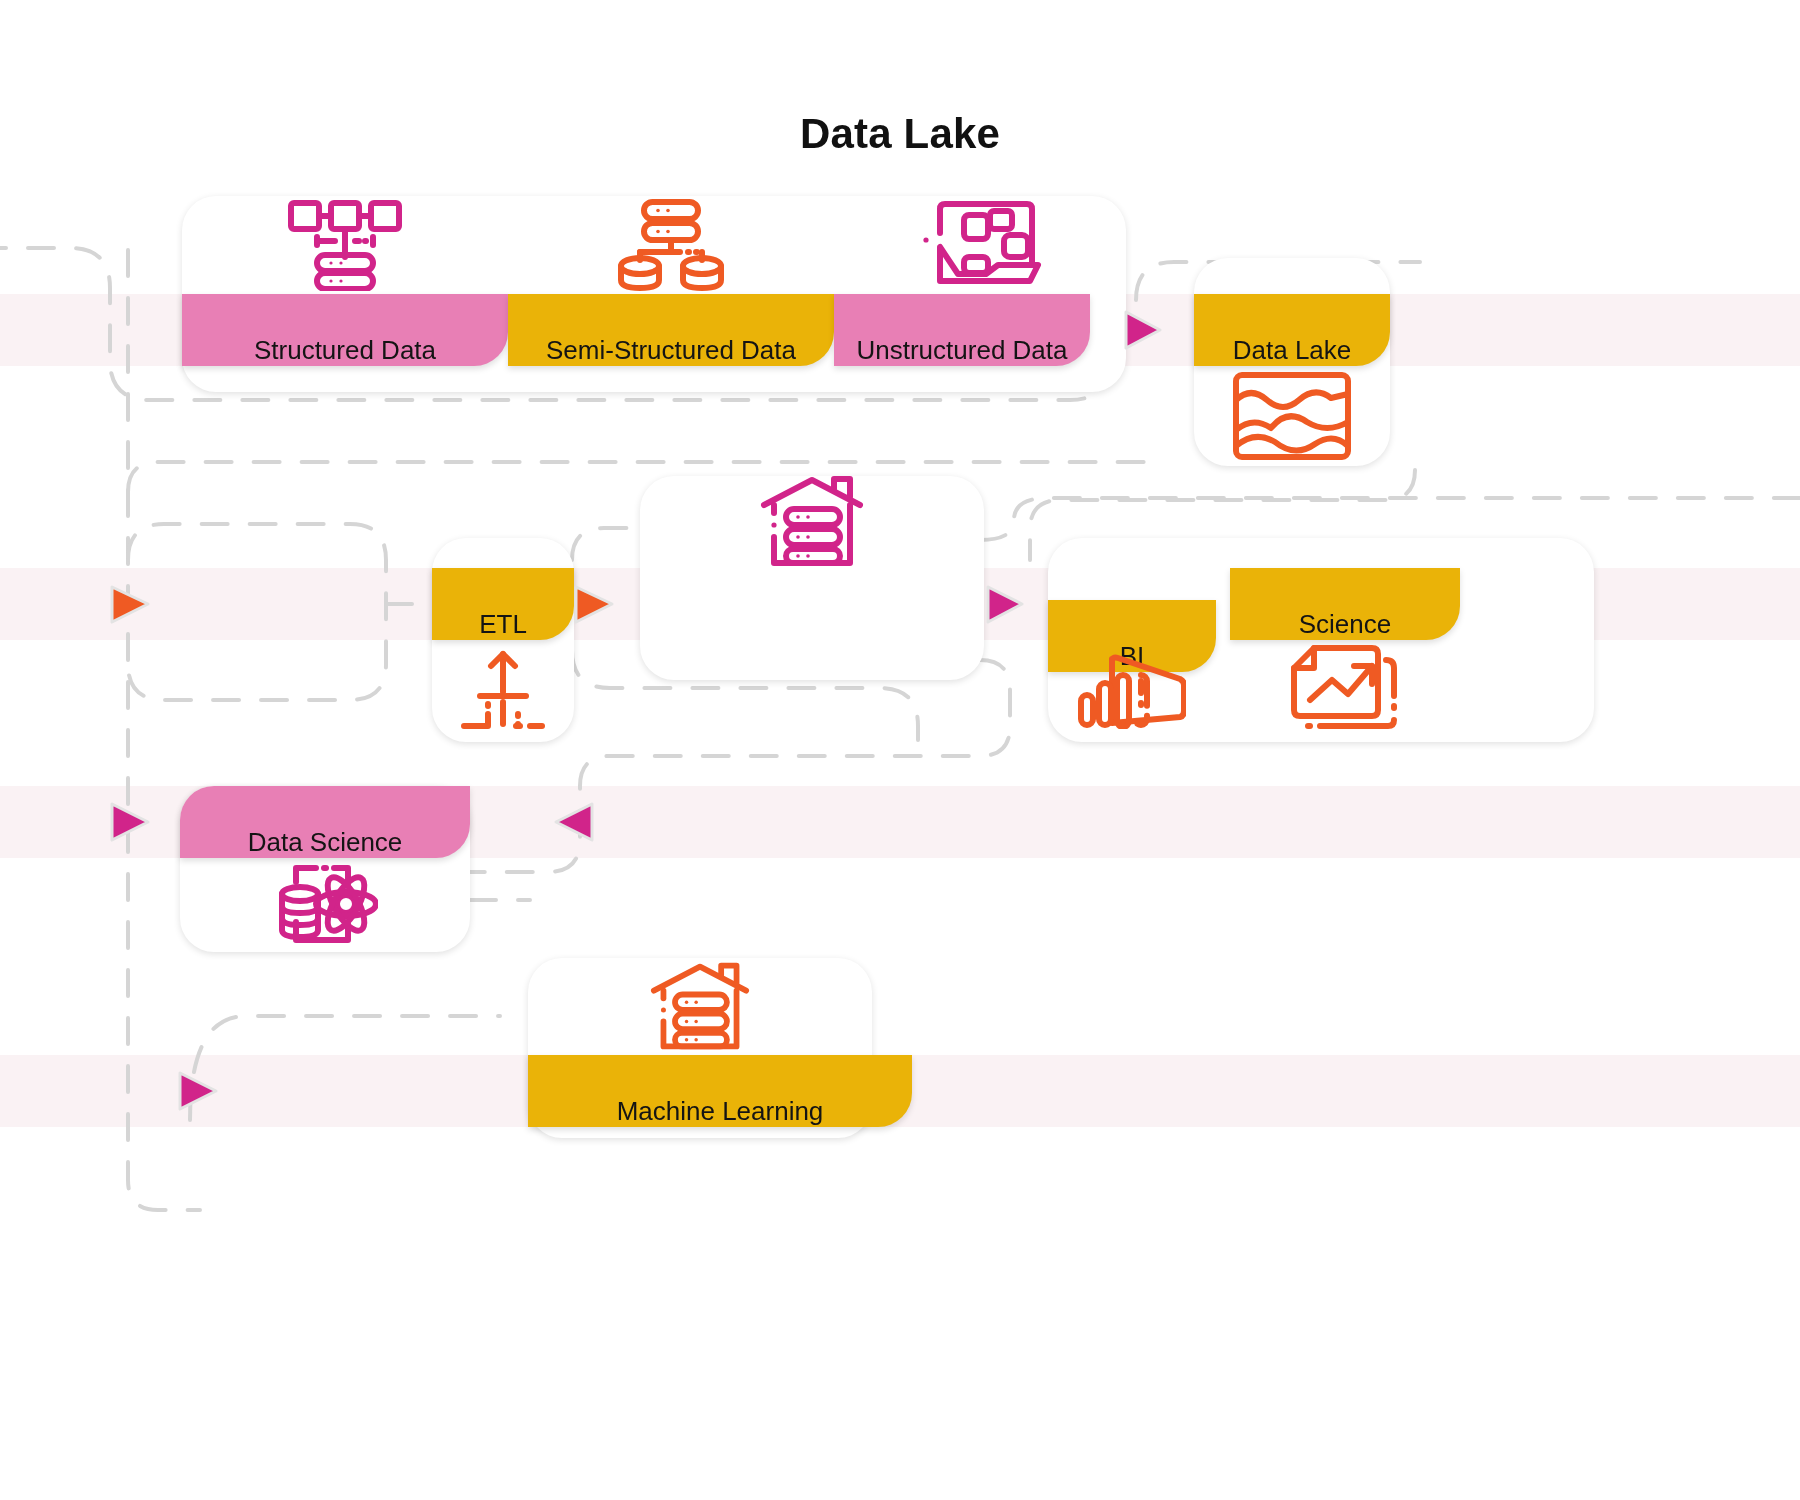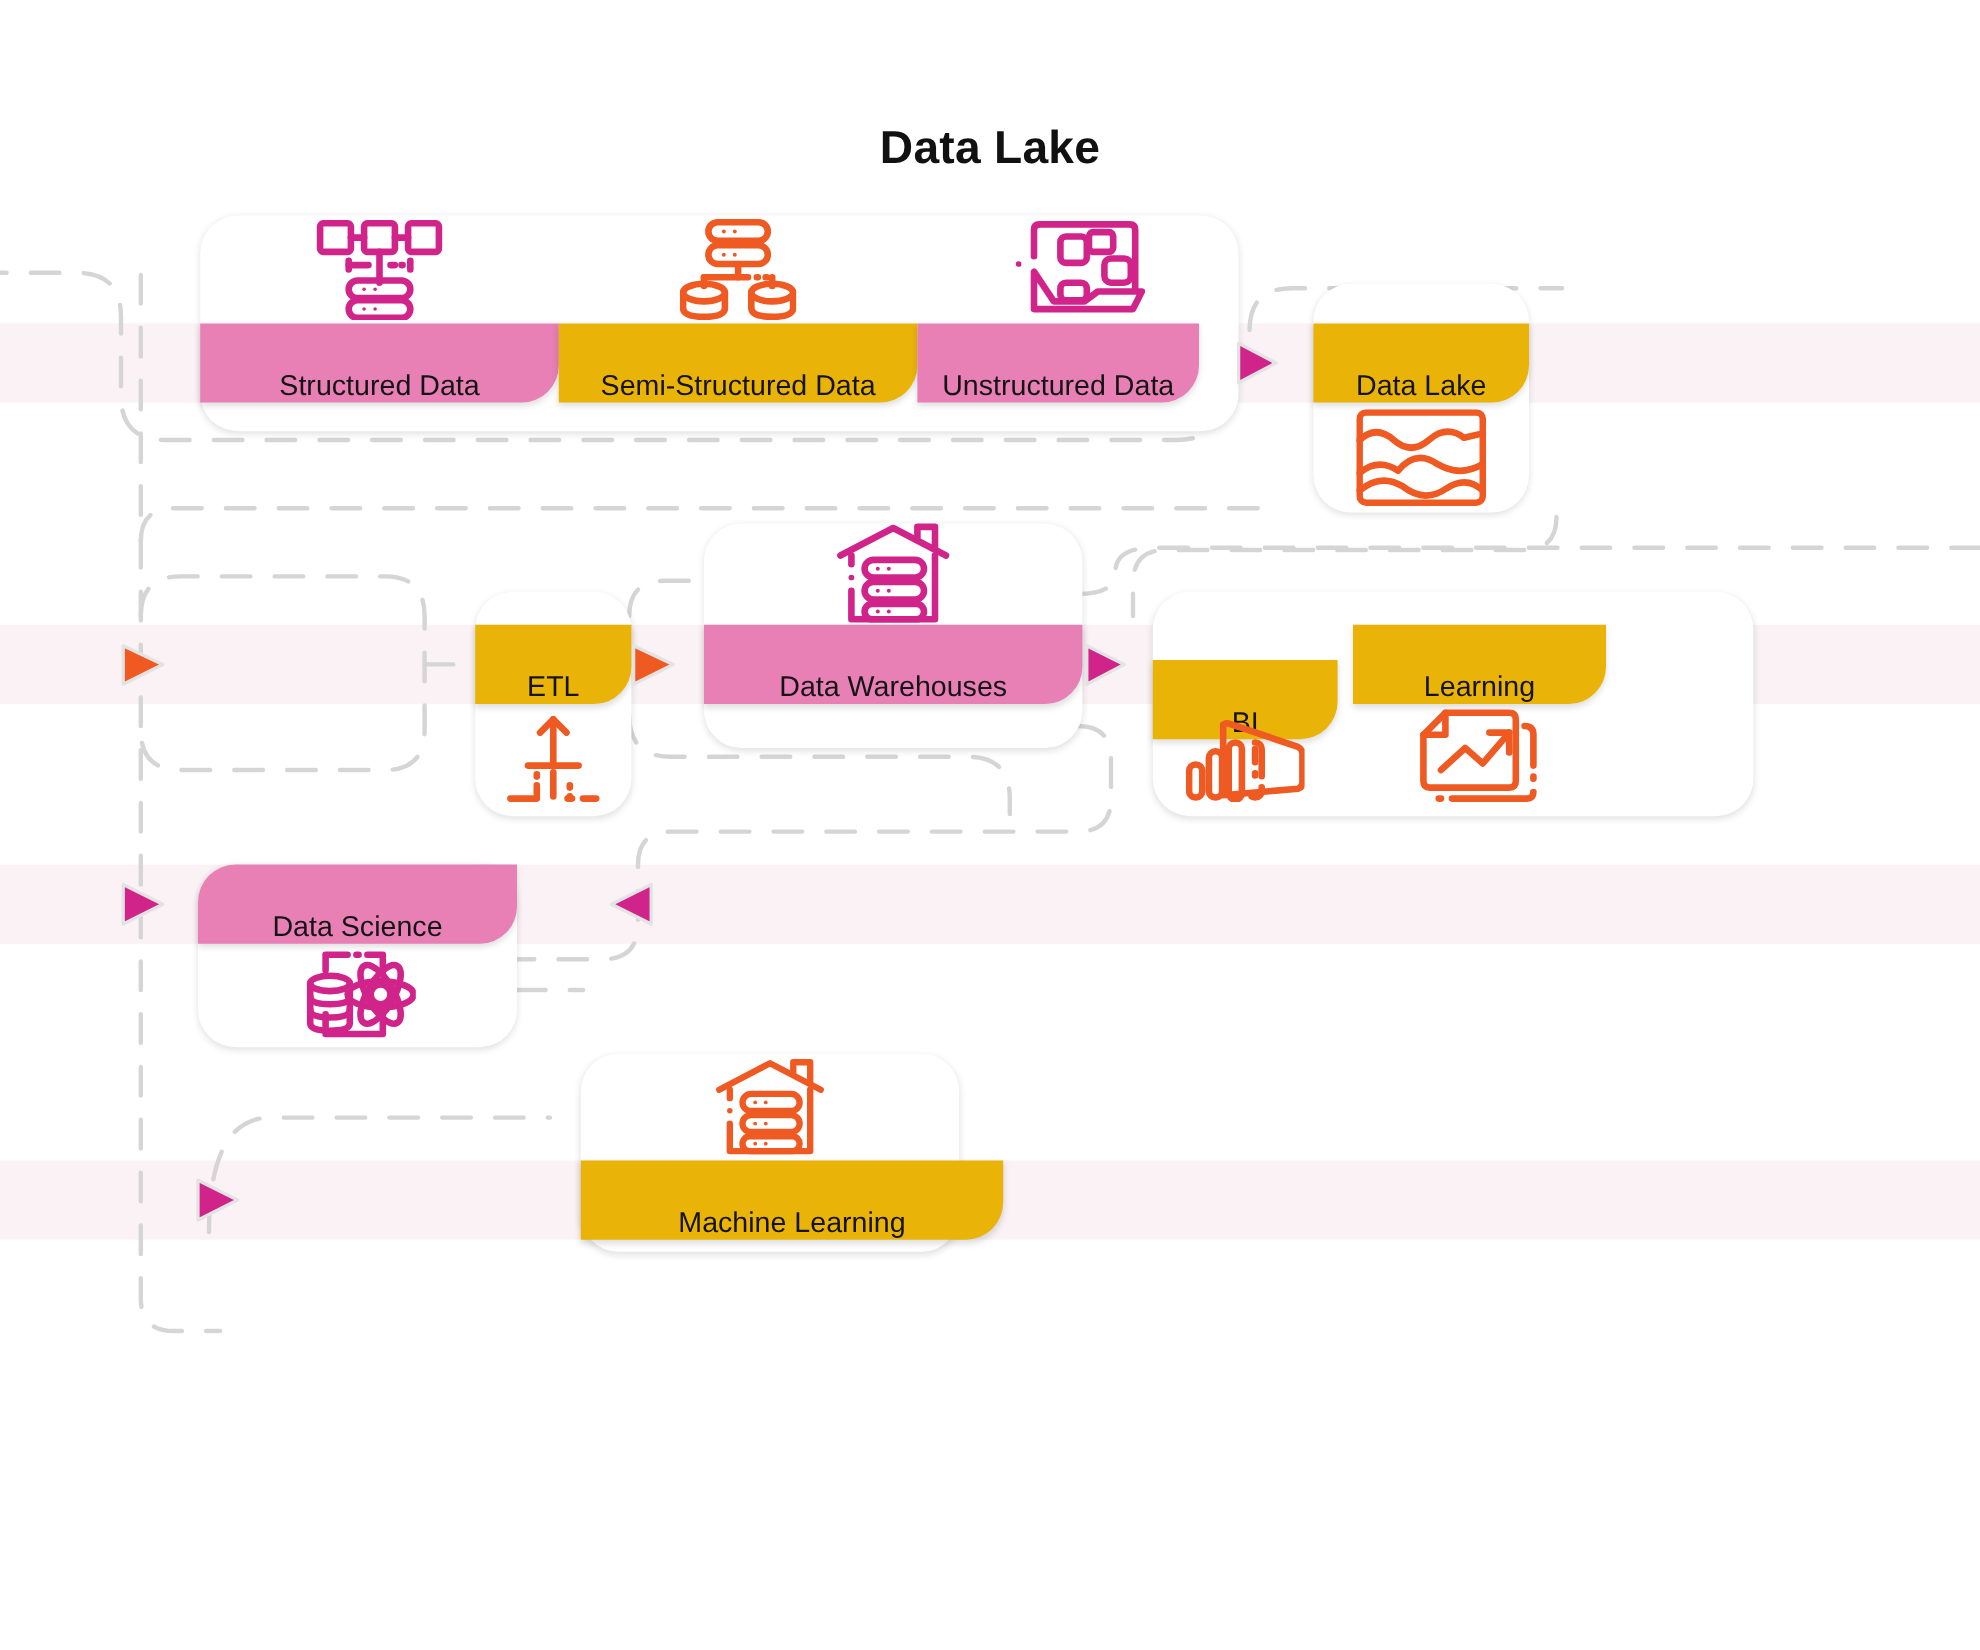--- a/index.html
+++ b/index.html
@@ -215,41 +215,38 @@
         <rect x="26" y="54" width="54" height="16" rx="8"></rect>
         <rect x="26" y="74" width="54" height="14" rx="7"></rect>
         <circle cx="38" cy="42" r="1.8" fill="#d1248a" stroke="none"></circle>
         <circle cx="48" cy="42" r="1.8" fill="#d1248a" stroke="none"></circle>
         <circle cx="38" cy="62" r="1.8" fill="#d1248a" stroke="none"></circle>
         <circle cx="48" cy="62" r="1.8" fill="#d1248a" stroke="none"></circle>
         <circle cx="38" cy="81" r="1.8" fill="#d1248a" stroke="none"></circle>
         <circle cx="48" cy="81" r="1.8" fill="#d1248a" stroke="none"></circle>
       </svg>
     </div>
-    <div class="chip pink r-br" style="left:640px;top:568px;width:344px;height:72px;">
-      <span>Data Warehouses</span>
-    </div>
 
     <div class="cardgroup" style="left:1048px;top:538px;width:546px;height:204px;"></div>
     <div class="chip orange r-br" style="left:1048px;top:568px;width:168px;height:72px;margin-top:32px;">
       <span>BI</span>
     </div>
     <div class="iconbox" style="left:1048px;top:640px;width:168px;height:102px;">
       <svg width="108" height="76" viewBox="0 0 108 76" fill="none" stroke="#ef5a23" stroke-width="6" stroke-linecap="round" stroke-linejoin="round">
         <path d="M34 6 L34 70 L102 64 Q106 63 106 58 L106 32 Q106 28 102 26 L40 5 Q34 3 34 9"></path>
         <rect x="3" y="42" width="12" height="30" rx="6"></rect>
         <rect x="21" y="30" width="12" height="42" rx="6"></rect>
         <rect x="39" y="22" width="12" height="52" rx="6"></rect>
         <path d="M63 28 L63 40"></path>
         <path d="M63 50 L63 56" stroke-dasharray="2 8"></path>
         <rect x="57" y="22" width="12" height="50" rx="6" stroke-dasharray="34 10 16 200"></rect>
       </svg>
     </div>
     <div class="chip orange r-br" style="left:1230px;top:568px;width:230px;height:72px;">
-      <span>Learning</span>
+      <span>Science</span>
     </div>
     <div class="iconbox" style="left:1230px;top:640px;width:230px;height:102px;">
       <svg width="110" height="94" viewBox="0 0 110 94" fill="none" stroke="#ef5a23" stroke-width="6" stroke-linecap="round" stroke-linejoin="round">
         <path d="M4 24 L24 4 L82 4 Q88 4 88 10 L88 66 Q88 72 82 72 L10 72 Q4 72 4 66 Z"></path>
         <path d="M24 4 L24 24 L4 24"></path>
         <path d="M96 16 Q104 16 104 24 L104 52"></path>
         <path d="M104 62 L104 68" stroke-dasharray="2 8"></path>
         <path d="M104 76 Q104 82 98 82 L30 82"></path>
         <path d="M18 82 L22 82" stroke-dasharray="2 8"></path>
         <path d="M20 56 L42 36 L58 50 L82 22"></path>

